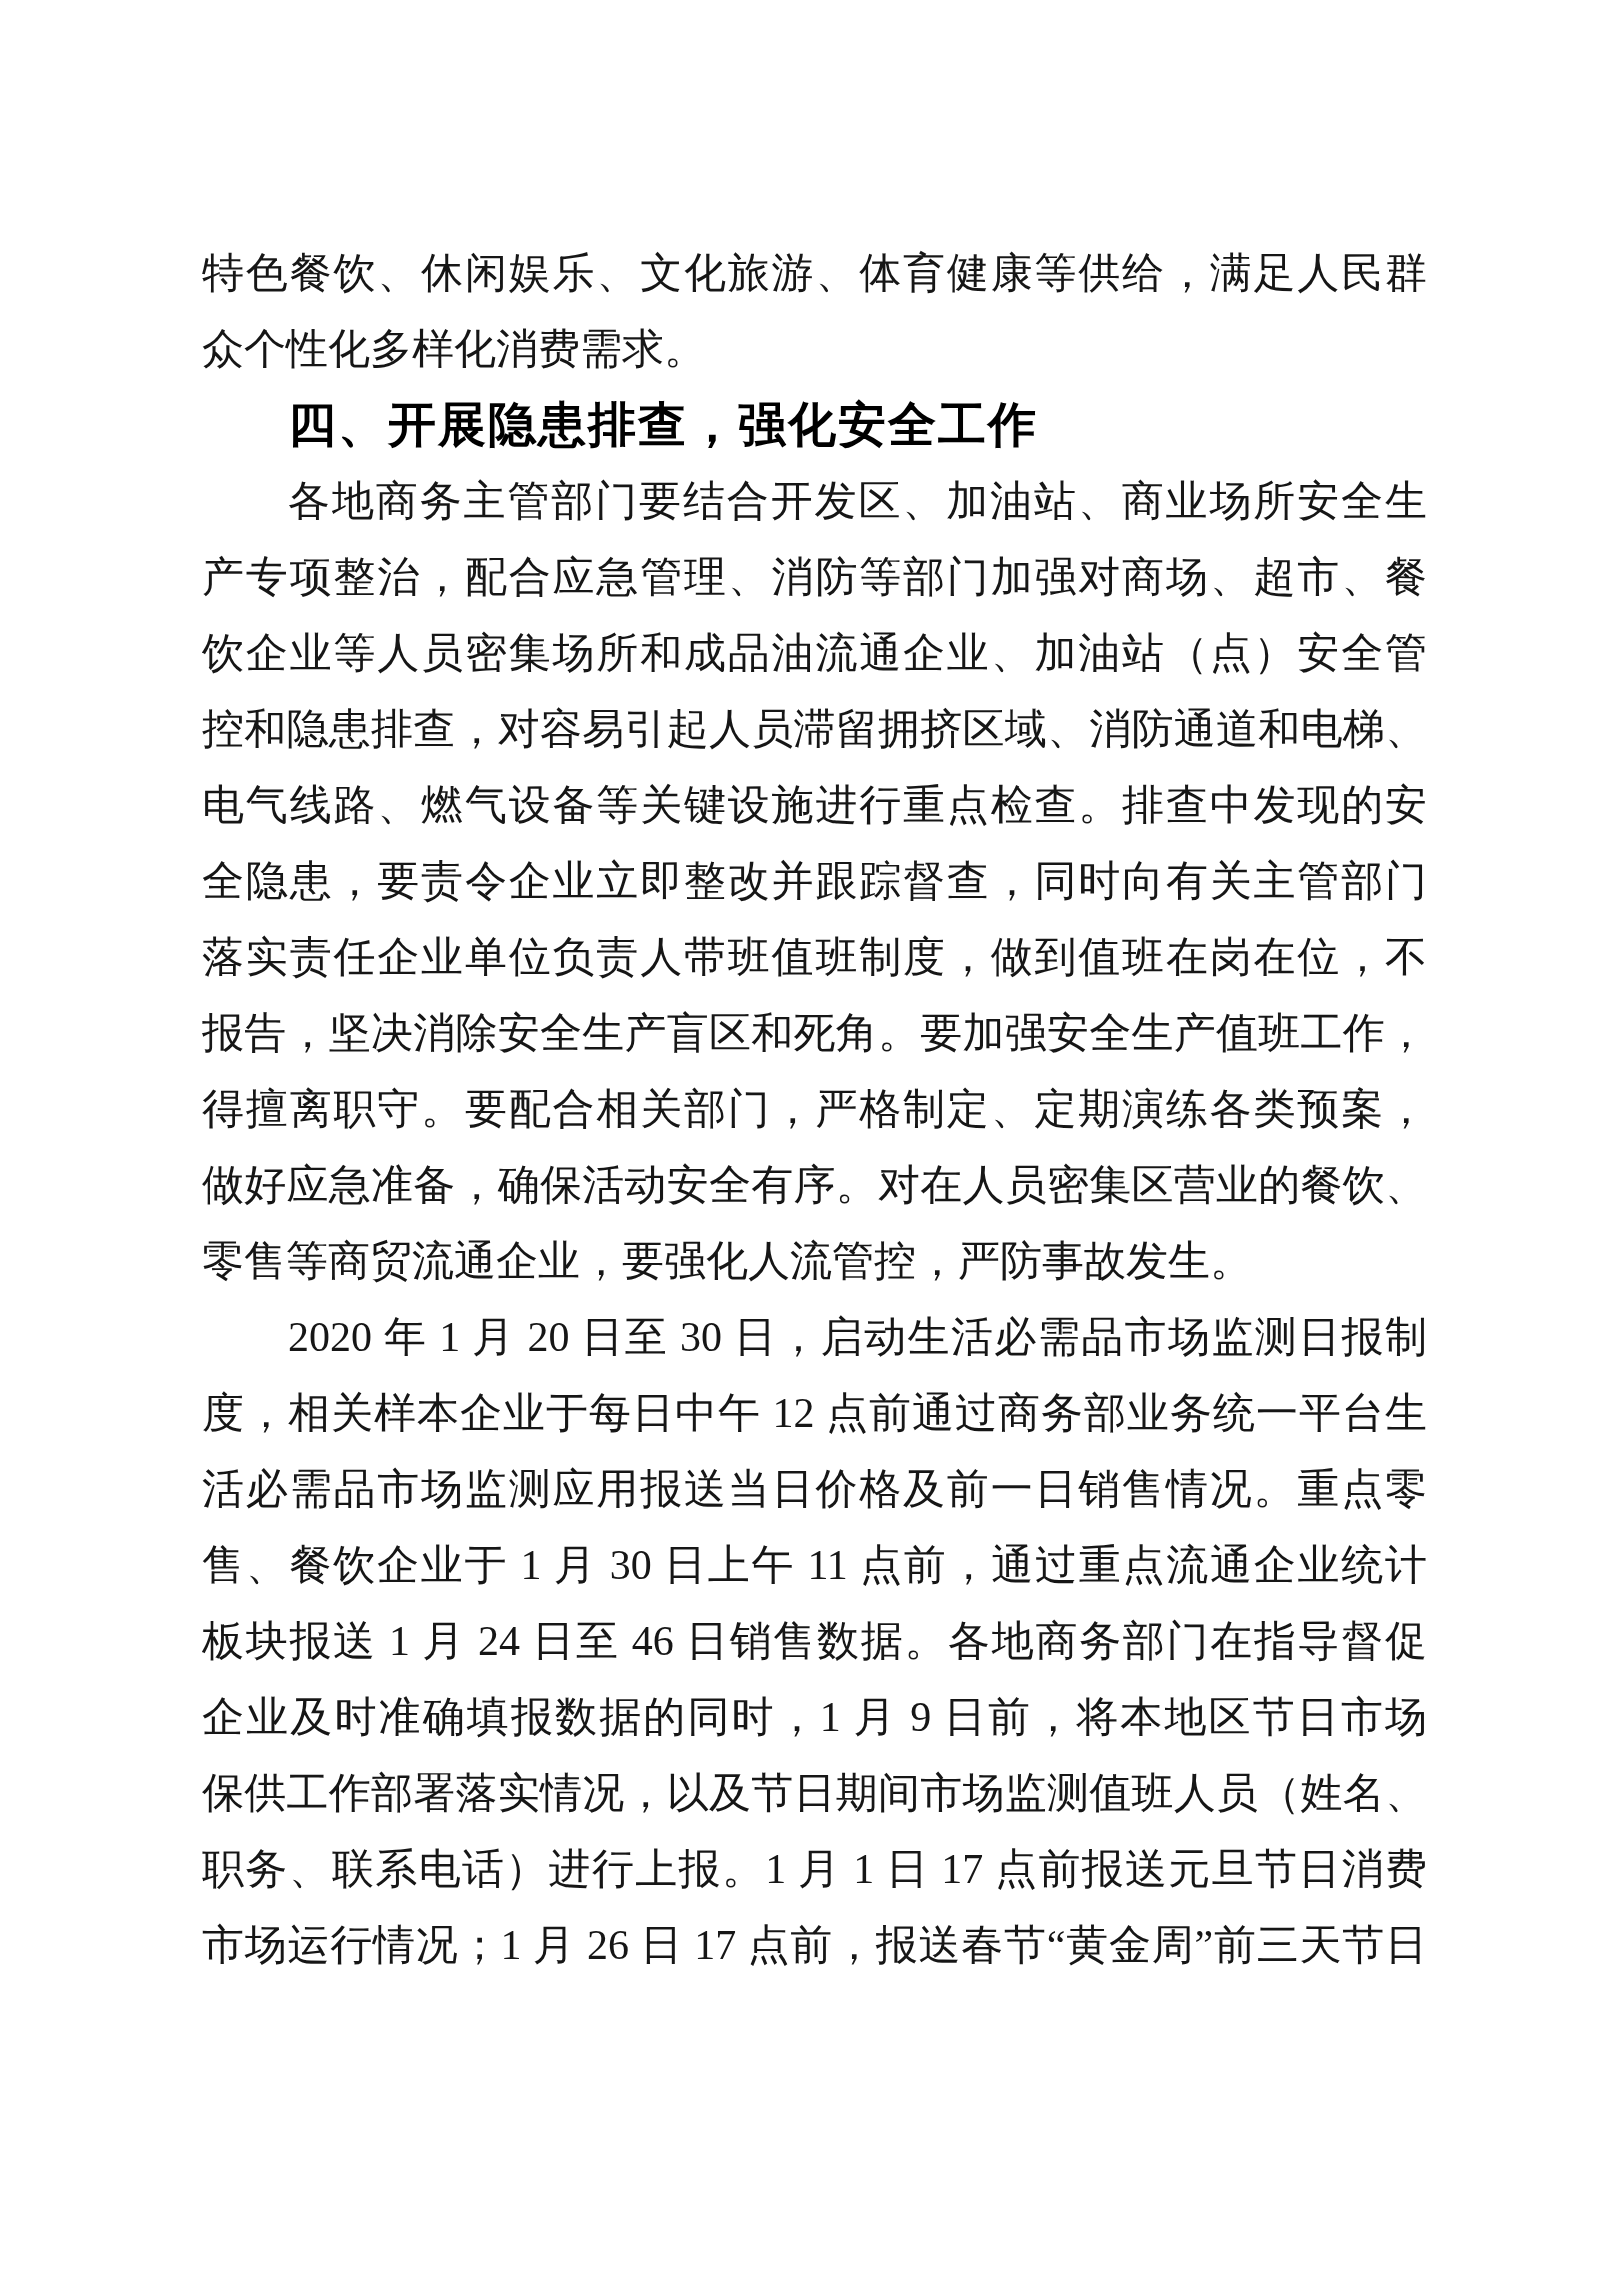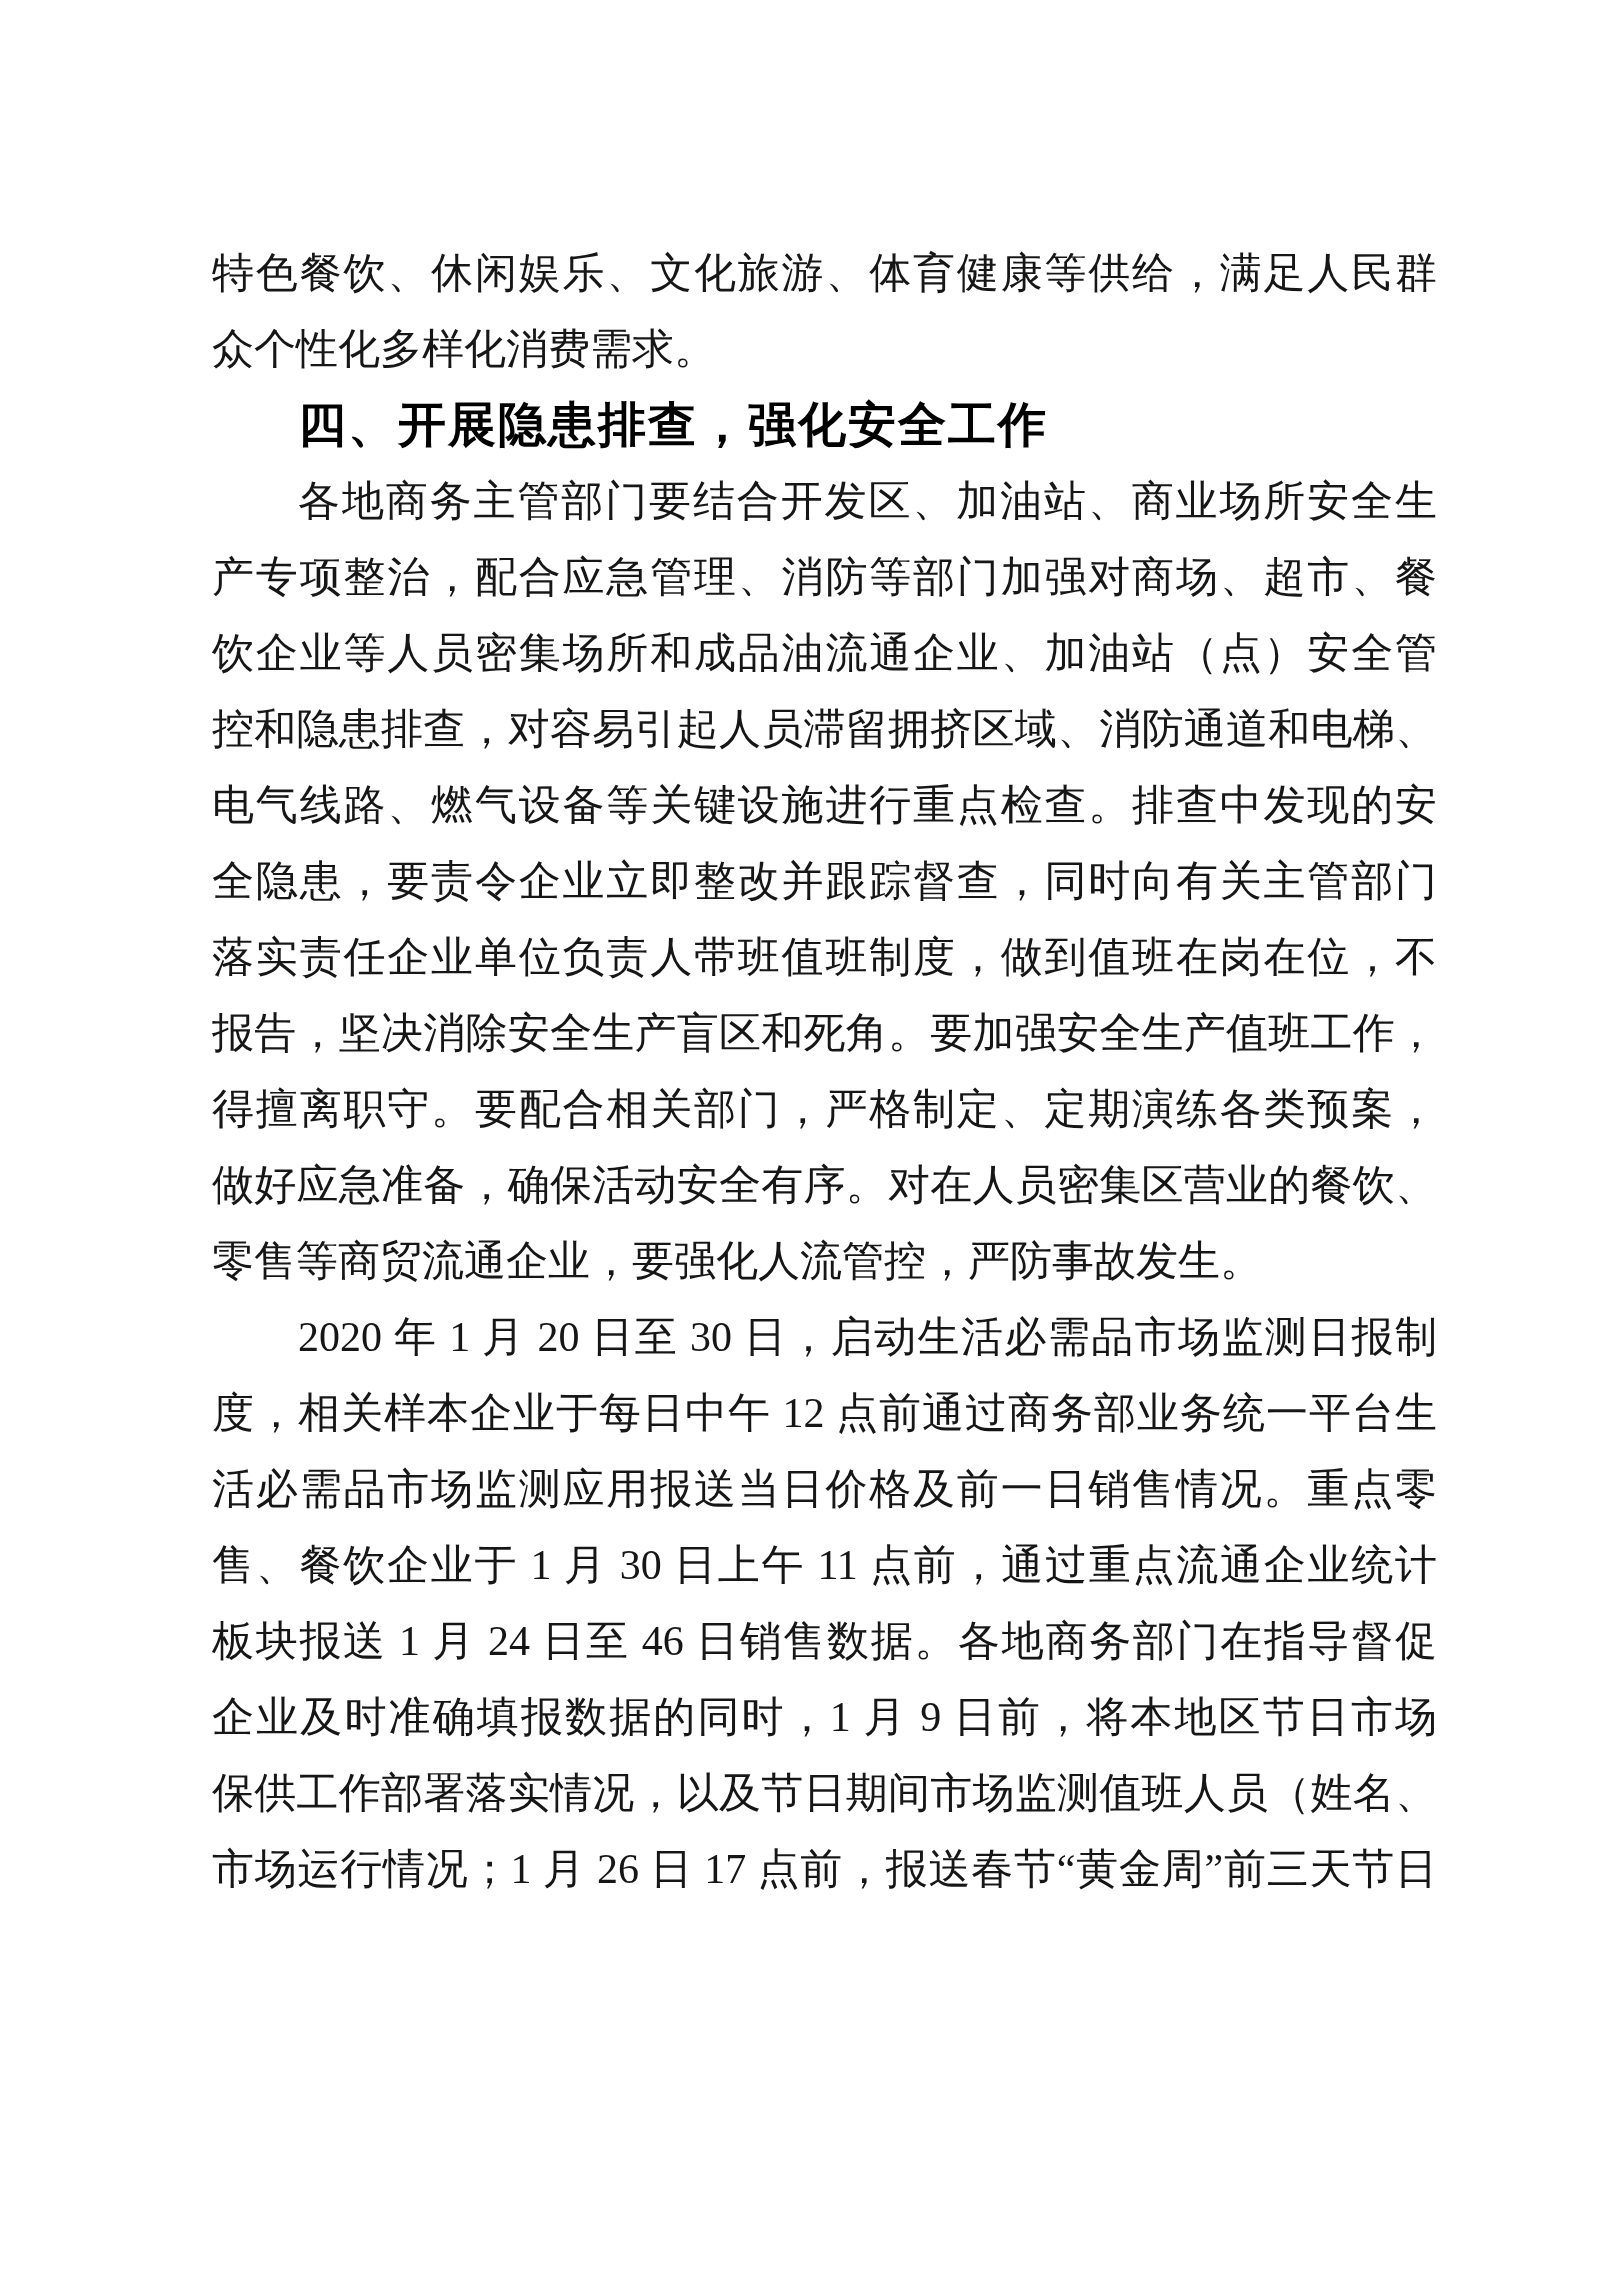--- a/index.html
+++ b/index.html
@@ -12,21 +12,20 @@
     width: 1621px;
     height: 2293px;
     background: #ffffff;
     overflow: hidden;
   }
   .textblock {
     position: absolute;
     left: 202px;
     top: 235px;
     width: 1225px;
-    margin-left: 10px;
   }
   .line {
     height: 76px;
     line-height: 76px;
     font-size: 42px;
     color: #161616;
     font-family: "Liberation Serif", serif;
     text-align: justify;
     text-align-last: justify;
     overflow: hidden;
@@ -68,16 +67,17 @@
       <div class="line body">得擅离职守。要配合相关部门，严格制定、定期演练各类预案，</div>
       <div class="line body">做好应急准备，确保活动安全有序。对在人员密集区营业的餐饮、</div>
       <div class="line end">零售等商贸流通企业，要强化人流管控，严防事故发生。</div>
       <div class="line indent">2020 年 1 月 20 日至 30 日，启动生活必需品市场监测日报制</div>
       <div class="line body">度，相关样本企业于每日中午 12 点前通过商务部业务统一平台生</div>
       <div class="line body">活必需品市场监测应用报送当日价格及前一日销售情况。重点零</div>
       <div class="line body">售、餐饮企业于 1 月 30 日上午 11 点前，通过重点流通企业统计</div>
       <div class="line body">板块报送 1 月 24 日至 46 日销售数据。各地商务部门在指导督促</div>
       <div class="line body">企业及时准确填报数据的同时，1 月 9 日前，将本地区节日市场</div>
       <div class="line body">保供工作部署落实情况，以及节日期间市场监测值班人员（姓名、</div>
+      <div class="line body">职务、联系电话）进行上报。1 月 1 日 17 点前报送元旦节日消费</div>
       <div class="line body">市场运行情况；1 月 26 日 17 点前，报送春节“黄金周”前三天节日</div>
     </div>
 </div>
 
 
 </body></html>

